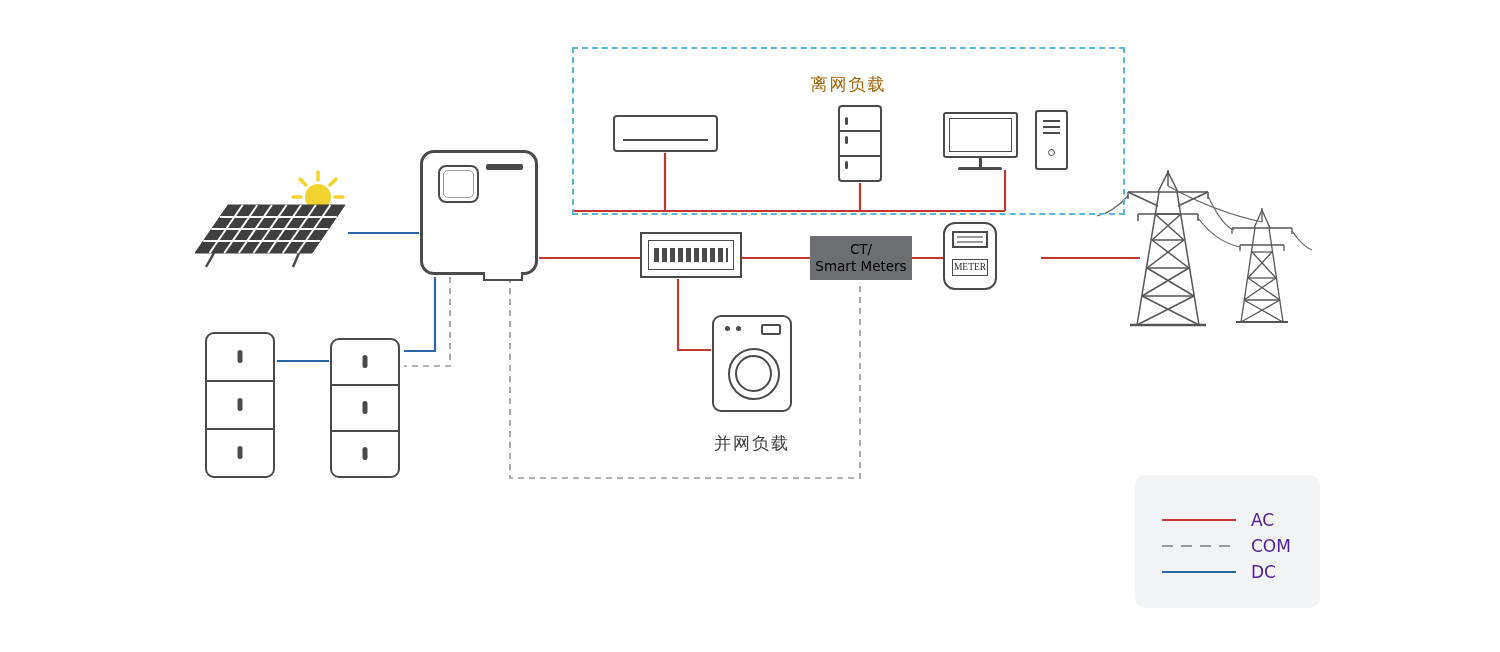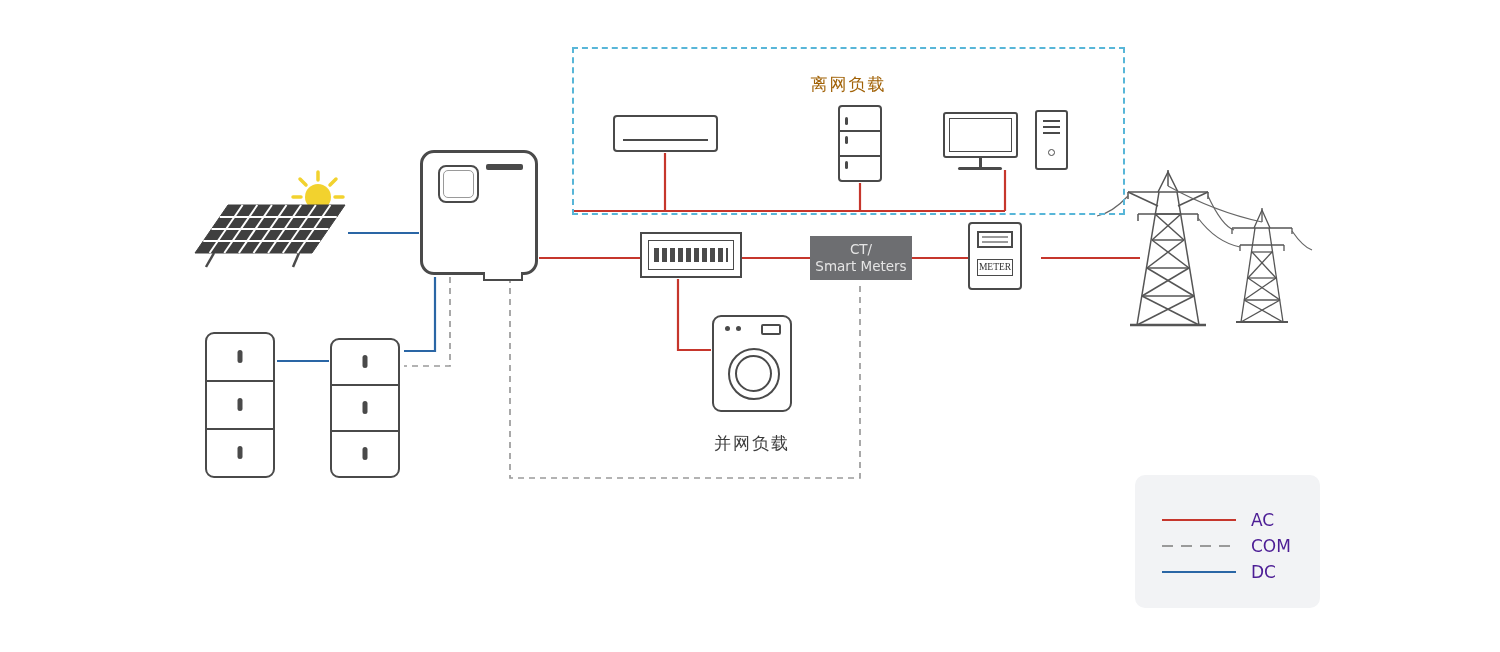--- a/index.html
+++ b/index.html
@@ -41,21 +41,21 @@
   .stand-base { background:#4a4a4a; border-radius:2px; }
   .tower-slot { position:absolute; left:6px; width:17px; height:2px; background:#4a4a4a; }
   .tower-dot { position:absolute; left:11px; top:37px; width:7px; height:7px; border:1.5px solid #4a4a4a; border-radius:50%; }
 
   
   .distro-inner { position:absolute; inset:6px; border:1.5px solid #4a4a4a; }
   .breaker-strip { position:absolute; left:5px; right:5px; top:50%; height:14px; transform:translateY(-50%);
                    background:repeating-linear-gradient(90deg,#4a4a4a 0 5px,#ffffff 5px 8px); }
 
   
-  .ct-box { background:#6d6e71; color:#e5e5e5; text-align:center; padding-top:5px; font-size:13.5px; line-height:1.25; }
+  .ct-box { background:#6d6e71; color:#000000; text-align:center; padding-top:5px; font-size:13.5px; line-height:1.25; }
 
   
   .meter-display { position:absolute; left:7px; right:7px; top:7px; height:17px; border:2px solid #4a4a4a; }
   .meter-display i { position:absolute; left:3px; right:3px; height:2px; background:#9a9a9a; }
   .meter-label { position:absolute; left:7px; right:7px; top:35px; height:17px; border:1.5px solid #4a4a4a;
                  font-family:"Liberation Serif","DejaVu Serif",serif; font-size:9.5px; line-height:14px; text-align:center; color:#333; }
 
   
   .washer { border-radius:9px; }
   .washer-dot { position:absolute; top:9px; width:5px; height:5px; border-radius:50%; background:#4a4a4a; }
@@ -236,21 +236,21 @@
     <div class="distro-inner">
       <div class="breaker-strip"></div>
     </div>
   </div>
 
   <div class="abs ct-box" style="left:810px; top:236px; width:102px; height:44px;">
     <div>CT/</div>
     <div>Smart Meters</div>
   </div>
 
-  <div class="abs outline" style="left:968px; top:222px; width:54px; height:68px; border-radius:4px;">
+  <div class="abs outline" style="left:943px; top:222px; width:54px; height:68px; border-radius:12px;">
     <div class="meter-display">
       <i style="top:3px;"></i>
         <i style="top:8px;"></i>
     </div>
     <div class="meter-label">METER</div>
   </div>
 
   <div class="abs outline washer" style="left:712px; top:315px; width:80px; height:97px;">
     <div class="washer-dot" style="left:11px;"></div>
     <div class="washer-dot" style="left:22px;"></div>

